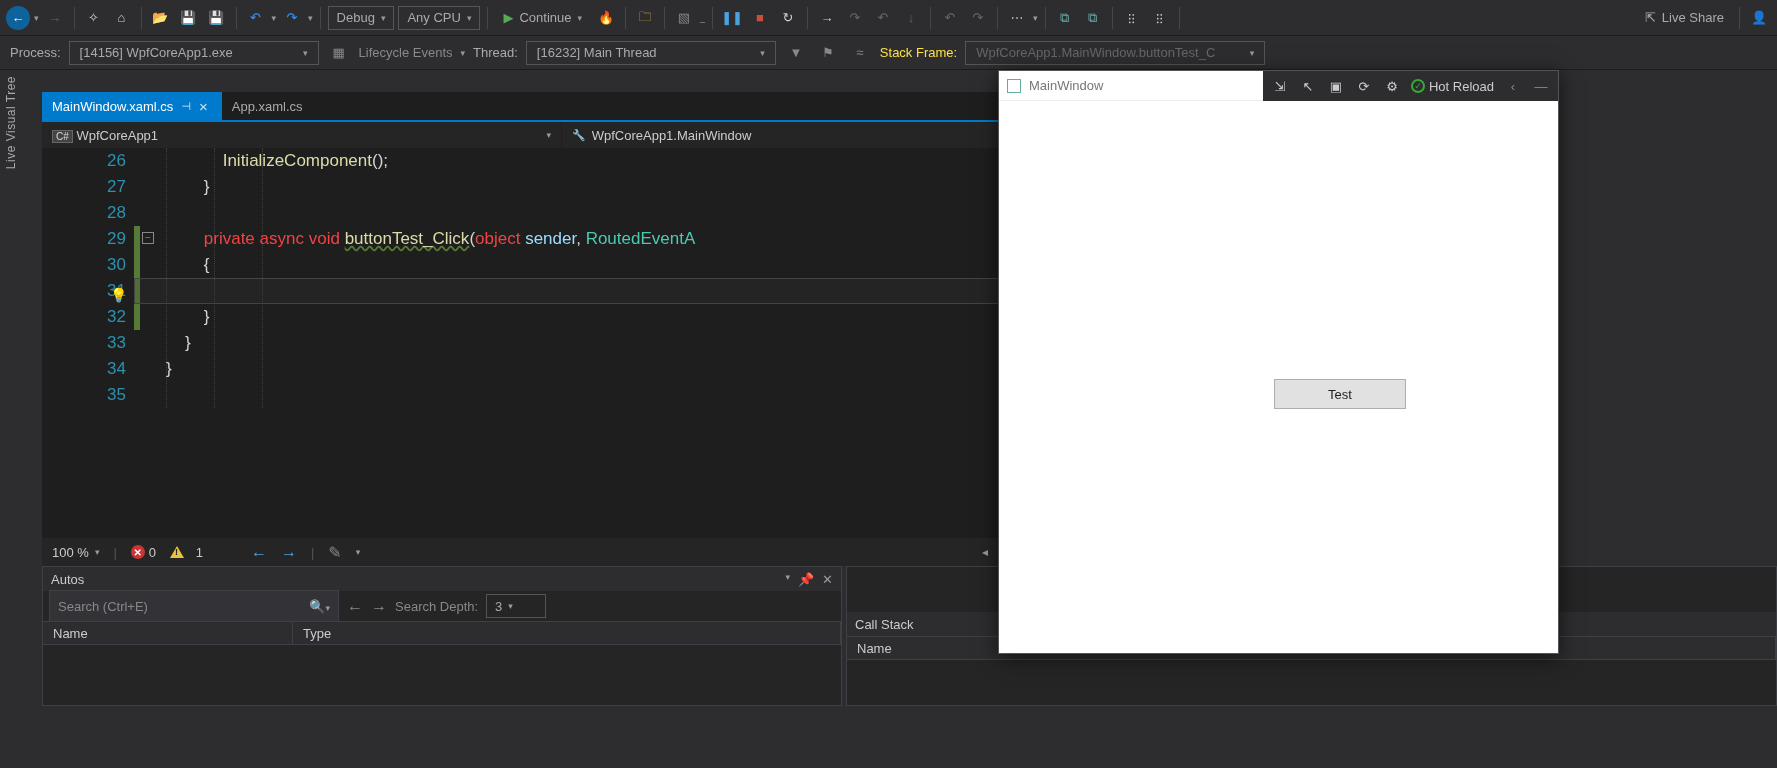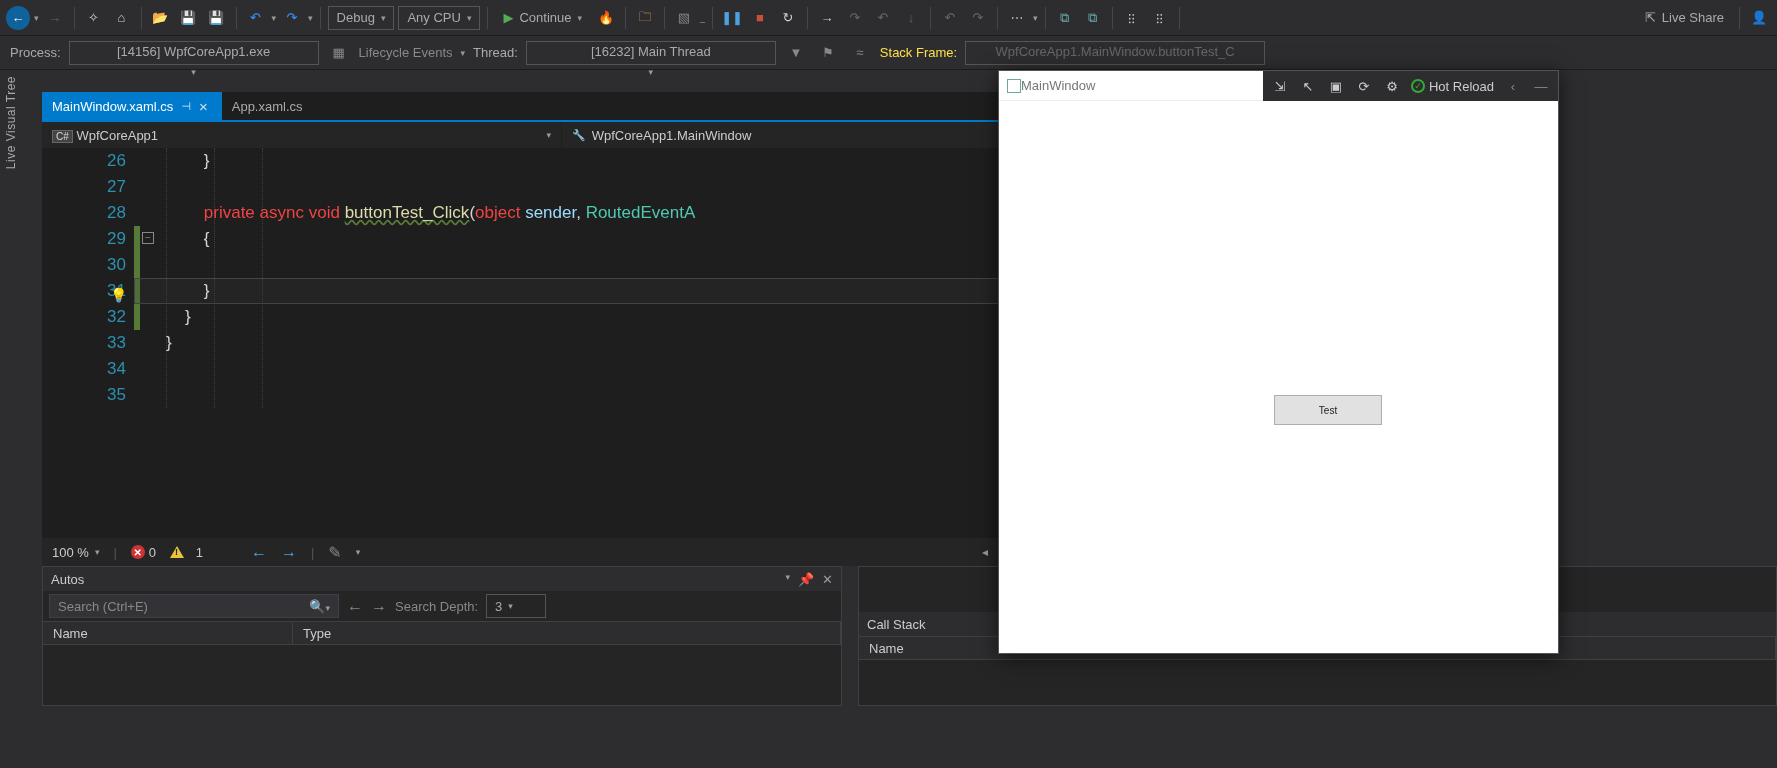--- a/index.html
+++ b/index.html
@@ -5,21 +5,21 @@
 * { margin: 0; padding: 0; box-sizing: border-box; font-family: 'Segoe UI', sans-serif; }
 body { background: #2d2d30; color: #ccc; font-size: 13px; overflow: hidden; width: 1777px; height: 768px; position: relative; }
 
 .toolbar { background: #2d2d30; height: 36px; display: flex; align-items: center; padding: 0 6px; border-bottom: 1px solid #1c1c1c; gap: 4px; }
 .tb-btn { width: 24px; height: 24px; display: flex; align-items: center; justify-content: center; color: #ccc; cursor: pointer; border-radius: 2px; }
 .tb-sep { width: 1px; height: 22px; background: #46464a; margin: 0 3px; }
 .tb-dd { display: flex; align-items: center; border: 1px solid #555; padding: 2px 8px; height: 24px; color: #aaa; gap: 6px; cursor: pointer; }
 .tb-text-btn { display: flex; align-items: center; gap: 6px; color: #aaa; padding: 0 8px; height: 24px; cursor: pointer; }
 
 .debugbar { background: #2d2d30; height: 34px; display: flex; align-items: center; padding: 0 10px; border-bottom: 1px solid #1c1c1c; gap: 8px; color: #aaa; }
-.debugbar .dd { border: 1px solid #555; padding: 2px 10px; display: flex; align-items: center; gap: 8px; height: 24px; min-width: 200px; justify-content: space-between; flex-direction: column; }
+.debugbar .dd { border: 1px solid #555; padding: 2px 10px; display: flex; align-items: center; gap: 8px; height: 24px; min-width: 200px; justify-content: space-between; }
 
 .left-rail { position: absolute; left: 0; top: 70px; width: 22px; height: 120px; display: flex; flex-direction: column; align-items: center; padding-top: 6px; color: #888; }
 .vtext { writing-mode: vertical-rl; transform: rotate(180deg); font-size: 12px; color: #aaa; cursor: pointer; letter-spacing: .5px; }
 
 .editor-area { position: absolute; left: 42px; top: 92px; width: 1484px; height: 470px; background: #1e1e1e; }
 .tabs { height: 28px; display: flex; }
 .tab { padding: 0 14px 0 10px; display: flex; align-items: center; gap: 8px; color: #aaa; cursor: pointer; font-size: 13px; }
 .tab.active { background: #007acc; color: #fff; }
 .tab.active .close { color: #fff; }
 .pin { font-size: 11px; opacity: .8; }
@@ -51,40 +51,40 @@
 .hl { position: absolute; left: 92px; right: 0; height: 26px; border: 1px solid #444; background: rgba(60,60,60,.2); }
 
 .statusbar { position: absolute; left: 42px; top: 538px; height: 28px; width: 956px; background: #252526; display: flex; align-items: center; padding: 0 10px; gap: 14px; color: #ccc; }
 .statusbar .zoom { display: flex; align-items: center; gap: 6px; }
 .err-ico { display: inline-flex; align-items: center; gap: 4px; }
 .circ { width: 14px; height: 14px; border-radius: 50%; display: inline-flex; align-items: center; justify-content: center; font-size: 10px; font-weight: bold; }
 .circ.r { background: #c33; color: #fff; }
 .tri { width: 0; height: 0; border-left: 7px solid transparent; border-right: 7px solid transparent; border-bottom: 12px solid #e8c33a; position: relative; display: inline-block; }
 .tri::after { content: '!'; position: absolute; left: -2px; top: 1px; font-size: 9px; color: #222; font-weight: bold; }
 
-.bottom-panels { position: absolute; left: 42px; top: 566px; width: 1735px; height: 140px; display: flex; gap: 16px; }
+.bottom-panels { position: absolute; left: 42px; top: 566px; width: 1735px; height: 140px; display: flex; gap: 4px; }
 .panel { background: #252526; border: 1px solid #3f3f46; display: flex; flex-direction: column; }
 .panel.autos { width: 800px; }
 .panel.callstack { flex: 1; justify-content: center; }
 .panel-hdr { height: 24px; background: #2d2d30; display: flex; align-items: center; justify-content: space-between; padding: 0 8px; color: #ccc; }
 .panel-hdr .icons { display: flex; gap: 8px; color: #999; }
 .panel-toolbar { height: 30px; display: flex; align-items: center; padding: 0 6px; gap: 8px; }
-.search-box { background: #333337; border: 1px solid #3f3f46; height: 24px; width: 290px; display: flex; align-items: center; padding: 0 8px; color: #888; justify-content: space-between; }
+.search-box { background: #333337; border: 1px solid #3f3f46; height: 32px; width: 290px; display: flex; align-items: center; padding: 0 8px; color: #888; justify-content: space-between; }
 .cols { height: 24px; display: flex; background: #2d2d30; border-top: 1px solid #3f3f46; border-bottom: 1px solid #3f3f46; }
 .col { padding: 0 10px; display: flex; align-items: center; color: #ccc; border-right: 1px solid #3f3f46; }
 
 
 .app-window { position: absolute; left: 998px; top: 70px; width: 561px; height: 584px; background: #fff; border: 1px solid #555; box-shadow: 0 4px 20px rgba(0,0,0,.6); }
-.app-titlebar { height: 30px; background: #fff; display: flex; align-items: center; padding: 0 8px; color: #777; border-bottom: 1px solid #eee; }
+.app-titlebar { height: 30px; background: #fff; display: flex; align-items: center; padding: 0 8px; gap: 8px; color: #777; border-bottom: 1px solid #eee; }
 .debug-toolbar-dark { position: absolute; right: 0; top: 0; height: 30px; background: #2d2d30; display: flex; align-items: center; padding: 0 8px; gap: 10px; color: #ccc; }
 .dtd-ico { width: 18px; height: 18px; display: flex; align-items: center; justify-content: center; cursor: pointer; }
 .hot { display: flex; align-items: center; gap: 4px; }
 .hot-ico { width: 14px; height: 14px; border-radius: 50%; border: 2px solid #3a3; display: inline-flex; align-items: center; justify-content: center; font-size: 9px; color: #3a3; }
 .app-body { position: relative; height: calc(100% - 30px); }
-.test-btn { position: absolute; left: 275px; top: 278px; width: 108px; height: 30px; background: #e1e1e1; border: 1px solid #adadad; color: #222; font-size: 10px; cursor: pointer; margin-top: 16px; }
+.test-btn { position: absolute; left: 275px; top: 278px; width: 132px; height: 30px; background: #e1e1e1; border: 1px solid #adadad; color: #222; font-size: 13px; cursor: pointer; }
 
 .arrow { font-size: 16px; color: #4aa3df; }
 .arrow.g { color: #888; }
 .chev { font-size: 9px; color: #999; }
 </style>
 </head>
 <body>
 
 <div class="toolbar">
   <div class="tb-btn" style="background:#0e639c;border-radius:50%;color:#fff;">←</div>
@@ -224,20 +224,21 @@
     <div class="fold-col">
       <div class="fold" style="top:84px">−</div>
     </div>
     <div class="guides">
       <div class="guide" style="left:0px"></div>
       <div class="guide" style="left:48px"></div>
       <div class="guide" style="left:96px"></div>
     </div>
     <div class="hl" style="top:130px"></div>
     <div class="code-lines">
+      <div><span class="txt">            </span><span class="mtd">InitializeComponent</span><span class="txt">();</span></div>
       <div><span class="txt">        </span><span class="txt">}</span></div>
       <div></div>
       <div><span class="txt">        </span><span class="kw">private</span><span> </span><span class="kw">async</span><span> </span><span class="kw">void</span><span> </span><span class="mtd" style="text-decoration: underline wavy #577b36;">buttonTest_Click</span><span class="txt">(</span><span class="kw">object</span><span class="param"> sender</span><span class="txt">, </span><span class="typ">RoutedEventA</span></div>
       <div><span class="txt">        </span><span class="txt">{</span></div>
       <div></div>
       <div><span class="txt">        </span><span class="txt">}</span></div>
       <div><span class="txt">    </span><span class="txt">}</span></div>
       <div><span class="txt">}</span></div>
       <div></div>
     </div>

